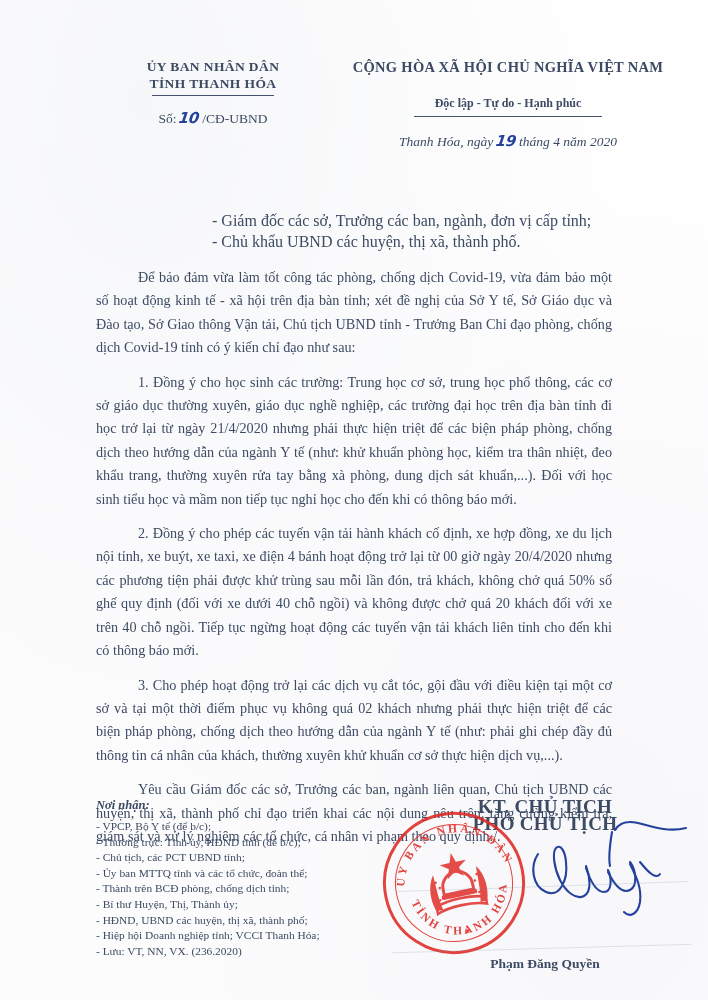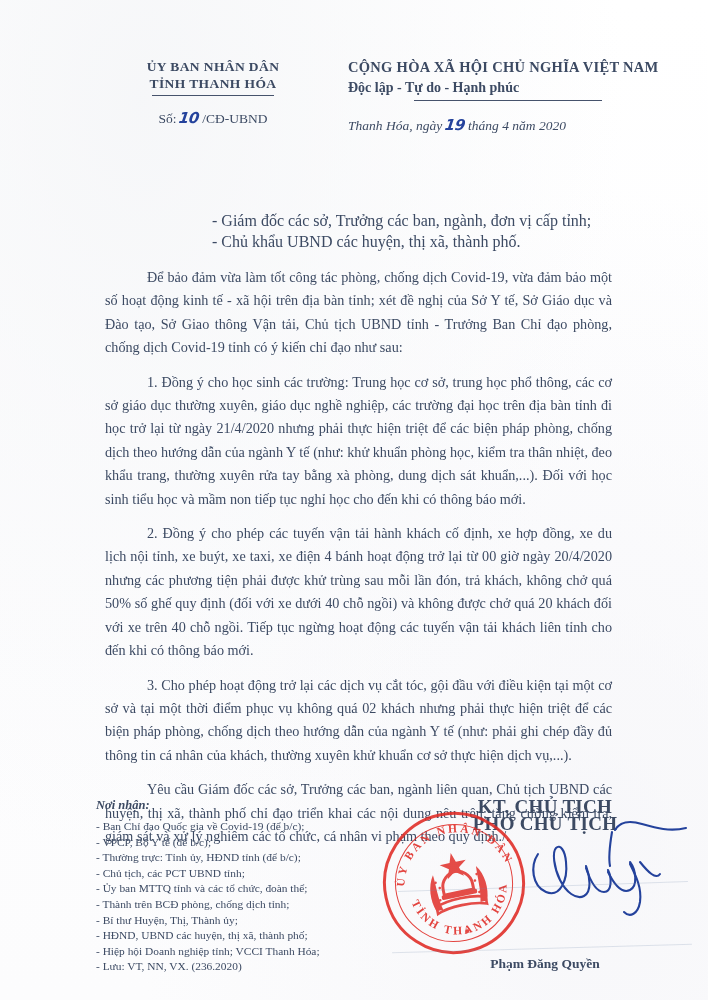--- a/index.html
+++ b/index.html
@@ -42,42 +42,42 @@
     width: 708px;
     display: flex;
   }
   .hdr-left {
     width: 270px;
     margin-left: 78px;
     text-align: center;
   }
   .hdr-right {
     flex: 1;
-    text-align: left;
+    text-align: center;
     padding-right: 40px;
   }
   .org-line {
     font-weight: bold;
     font-size: 13.5px;
     letter-spacing: 0.4px;
     line-height: 17px;
     white-space: nowrap;
   }
   .nation-line {
     font-weight: bold;
     font-size: 14.5px;
     letter-spacing: 0.3px;
     line-height: 18px;
     white-space: nowrap;
   }
   .motto-line {
     font-weight: bold;
-    font-size: 14px;
+    font-size: 12px;
     line-height: 19px;
-    margin-top: 2px;
+    margin-top: 18px;
     white-space: nowrap;
   }
   .rule {
     height: 1px;
     background: #46536c;
     margin: 3px auto 0 auto;
   }
   .rule-left { width: 122px; }
   .rule-right { width: 188px; }
 
@@ -146,21 +146,21 @@
   .body {
     position: absolute;
     top: 266px;
     left: 96px;
     width: 516px;
     font-size: 14.2px;
     line-height: 23.4px;
     text-align: justify;
   }
   .body p {
-    margin: 0 0 11px 9px;
+    margin: 0 0 11px 0;
     text-indent: 42px;
   }
 
   
   .footer {
     position: absolute;
     top: 798px;
     left: 0;
     width: 708px;
   }
@@ -280,21 +280,20 @@
       <p>1. Đồng ý cho học sinh các trường: Trung học cơ sở, trung học phổ thông, các cơ sở giáo dục thường xuyên, giáo dục nghề nghiệp, các trường đại học trên địa bàn tỉnh đi học trở lại từ ngày 21/4/2020 nhưng phải thực hiện triệt để các biện pháp phòng, chống dịch theo hướng dẫn của ngành Y tế (như: khử khuẩn phòng học, kiểm tra thân nhiệt, đeo khẩu trang, thường xuyên rửa tay bằng xà phòng, dung dịch sát khuẩn,...). Đối với học sinh tiểu học và mầm non tiếp tục nghỉ học cho đến khi có thông báo mới.</p>
       <p>2. Đồng ý cho phép các tuyến vận tải hành khách cố định, xe hợp đồng, xe du lịch nội tỉnh, xe buýt, xe taxi, xe điện 4 bánh hoạt động trở lại từ 00 giờ ngày 20/4/2020 nhưng các phương tiện phải được khử trùng sau mỗi lần đón, trả khách, không chở quá 50% số ghế quy định (đối với xe dưới 40 chỗ ngồi) và không được chở quá 20 khách đối với xe trên 40 chỗ ngồi. Tiếp tục ngừng hoạt động các tuyến vận tải khách liên tỉnh cho đến khi có thông báo mới.</p>
       <p>3. Cho phép hoạt động trở lại các dịch vụ cắt tóc, gội đầu với điều kiện tại một cơ sở và tại một thời điểm phục vụ không quá 02 khách nhưng phải thực hiện triệt để các biện pháp phòng, chống dịch theo hướng dẫn của ngành Y tế (như: phải ghi chép đầy đủ thông tin cá nhân của khách, thường xuyên khử khuẩn cơ sở thực hiện dịch vụ,...).</p>
       <p>Yêu cầu Giám đốc các sở, Trưởng các ban, ngành liên quan, Chủ tịch UBND các huyện, thị xã, thành phố chỉ đạo triển khai các nội dung nêu trên; tăng cường kiểm tra, giám sát và xử lý nghiêm các tổ chức, cá nhân vi phạm theo quy định./.</p>
     </div>
 
     <div class="footer">
       <div class="recv-block">
         <div class="recv-title">Nơi nhận:</div>
         <div class="recv-list">
-          <div>- Ban Chỉ đạo Quốc gia về Covid-19 (để b/c);</div>
           <div>- VPCP, Bộ Y tế (để b/c);</div>
           <div>- Thường trực: Tỉnh ủy, HĐND tỉnh (để b/c);</div>
           <div>- Chủ tịch, các PCT UBND tỉnh;</div>
           <div>- Ủy ban MTTQ tỉnh và các tổ chức, đoàn thể;</div>
           <div>- Thành trên BCĐ phòng, chống dịch tỉnh;</div>
           <div>- Bí thư Huyện, Thị, Thành ủy;</div>
           <div>- HĐND, UBND các huyện, thị xã, thành phố;</div>
           <div>- Hiệp hội Doanh nghiệp tỉnh; VCCI Thanh Hóa;</div>
           <div>- Lưu: VT, NN, VX. (236.2020)</div>
         </div>

